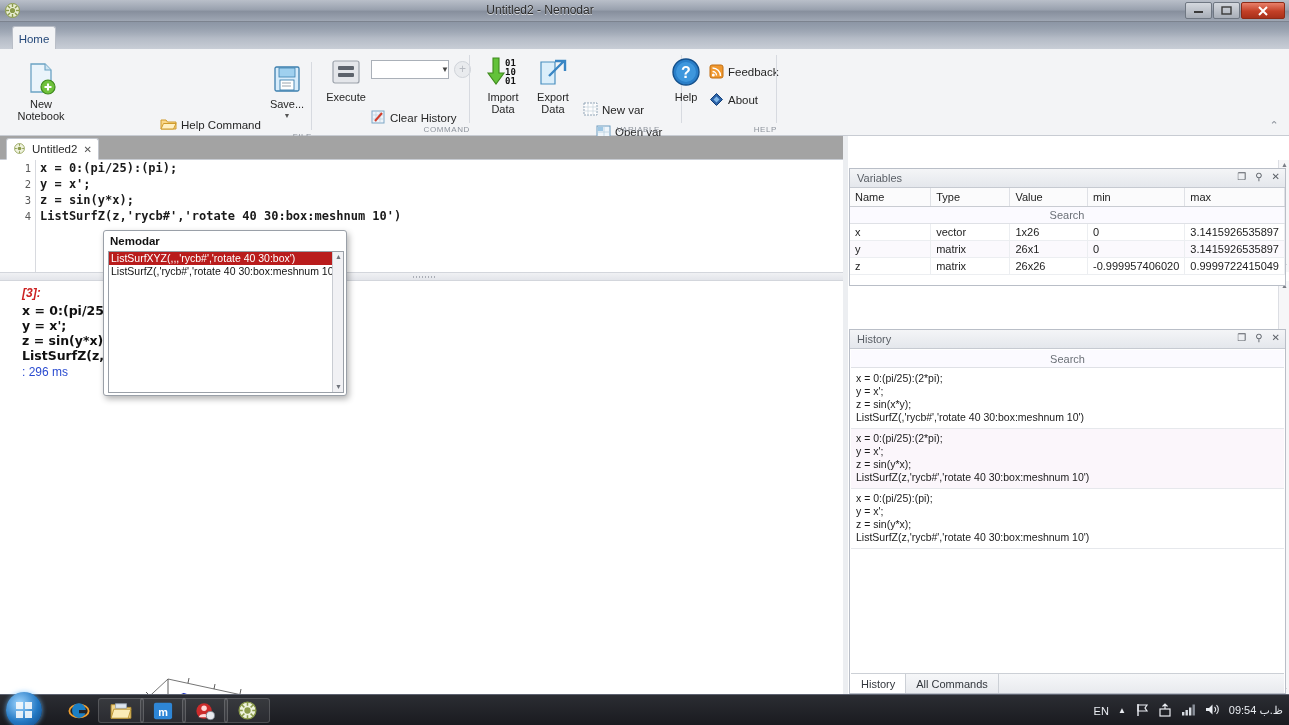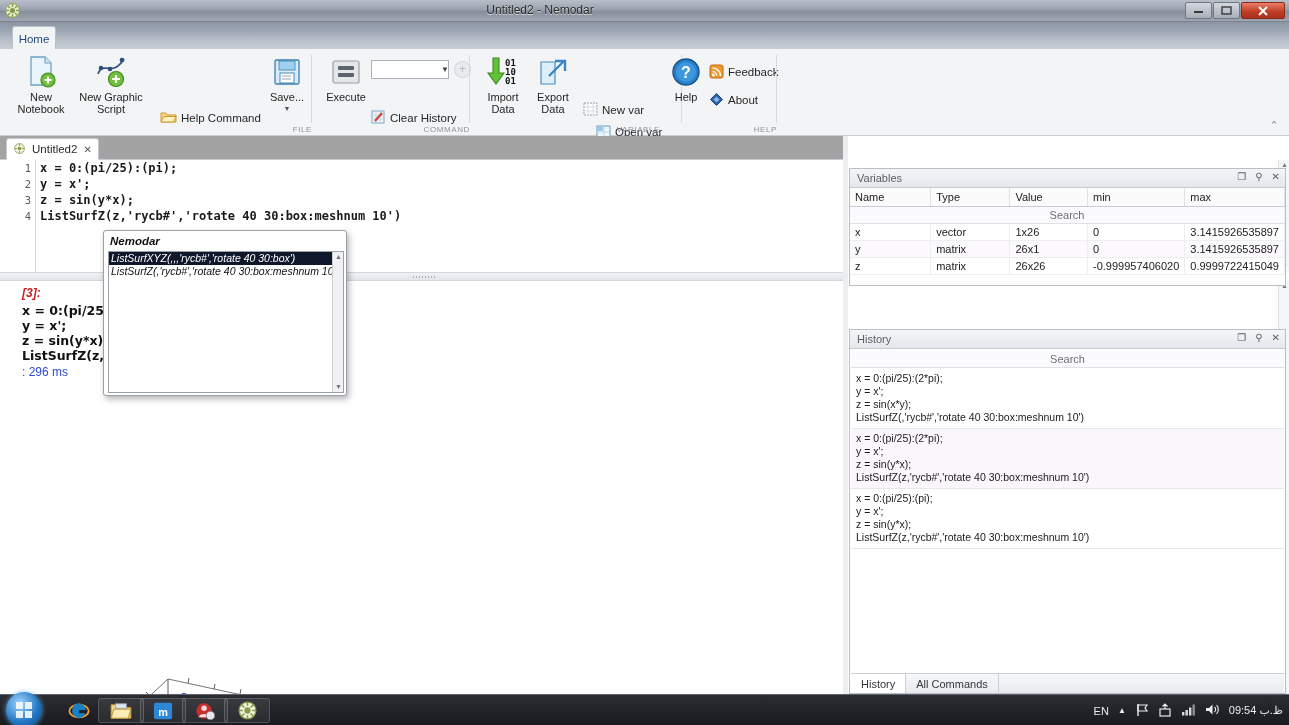--- a/index.html
+++ b/index.html
@@ -158,35 +158,34 @@
   }
 
   
   .plotbox { position: absolute; left: 60px; top: 390px; width: 300px; height: 280px; }
 
   
   .acpop {
     position: absolute; left: 103px; top: 230px; width: 244px; height: 166px;
     background: #fff; border: 1px solid #9aa0a8; border-radius: 3px;
     box-shadow: 2px 3px 6px rgba(0,0,0,.30);
-    font-style: italic;
   }
   .acpop .ac-title {
     position: absolute; left: 6px; top: 4px;
     font-size: 11.5px; font-weight: bold; color: #111;
   }
   .ac-list {
     position: absolute; left: 4px; top: 20px; width: 236px; height: 142px;
     border: 1px solid #9aa0a8; background: #fff; overflow: hidden;
   }
   .ac-item {
     height: 13px; line-height: 13px; padding-left: 2px;
     font-size: 10.5px; color: #111; white-space: nowrap;
   }
-  .ac-item.sel { background: #0f172a; color: #fff; }
+  .ac-item.sel { background: #b91c1c; color: #fff; }
   .ac-scroll {
     position: absolute; right: 0; top: 0; width: 11px; height: 142px;
     background: #f1f1f4; border-left: 1px solid #c9ccd2;
   }
   .ac-scroll .arr { position: absolute; left: 1px; width: 9px; height: 10px;
     font-size: 7px; text-align: center; color: #6f737b; }
 
   
   .vsplit {
     position: absolute; left: 843px; top: 136px; width: 5px; height: 558px;
@@ -304,44 +303,31 @@
       </div>
     </div>
   </div>
 
   <div class="ribbon-bg"></div>
   <div class="ribbon-tabsbar"></div>
   <div class="tab-home">Home</div>
 
   <div class="ribbon">
 
-    <div class="rgroup" style="left:0; width:312px;">
+    <div class="rgroup" style="left:0; width:312px;margin-top:7px;">
       <div class="bigbtn" style="left:6px;">
         <span class="ic">
           <svg width="36" height="36" viewBox="0 0 36 36">
             <path d="M8,3 L22,3 L28,9 L28,31 L8,31 Z" fill="#eaf4fb" stroke="#6ba3c4" stroke-width="1.3"></path>
             <path d="M22,3 L22,9 L28,9" fill="#cfe5f2" stroke="#6ba3c4" stroke-width="1.1"></path>
             <circle cx="25" cy="26" r="7" fill="#6fc13b" stroke="#3e8a1c" stroke-width="1.2"></circle>
             <path d="M25,22.5 L25,29.5 M21.5,26 L28.5,26" stroke="#fff" stroke-width="2.1"></path>
           </svg>
         </span>
         <span>New<br>Notebook</span>
-      </div>
-      <div class="bigbtn" style="left:72px; width:78px;">
-        <span class="ic">
-          <svg width="38" height="36" viewBox="0 0 38 36">
-            <path d="M6,20 C11,6 20,24 32,5" fill="none" stroke="#2b4f7a" stroke-width="1.6"></path>
-            <circle cx="9" cy="14" r="2.3" fill="#2b4f7a"></circle>
-            <circle cx="18" cy="15" r="2.3" fill="#2b4f7a"></circle>
-            <circle cx="30" cy="6" r="2.3" fill="#2b4f7a"></circle>
-            <circle cx="24" cy="25" r="7.5" fill="#6fc13b" stroke="#3e8a1c" stroke-width="1.2"></circle>
-            <path d="M24,21 L24,29 M20,25 L28,25" stroke="#fff" stroke-width="2.2"></path>
-          </svg>
-        </span>
-        <span>New Graphic<br>Script</span>
       </div>
 
       <div class="smbtn" style="left:160px; top:58px;">
         <span>
           <svg width="17" height="14" viewBox="0 0 17 14">
             <path d="M1,3 L6,3 L7.5,5 L16,5 L16,12 L1,12 Z" fill="#fbd88a" stroke="#cf9b2c" stroke-width="1"></path>
             <path d="M1,12 L3.5,6.5 L16,6.5 L13.5,12 Z" fill="#fff0c2" stroke="#cf9b2c" stroke-width="1"></path>
           </svg>
         </span>
         <span>Help Command</span>

